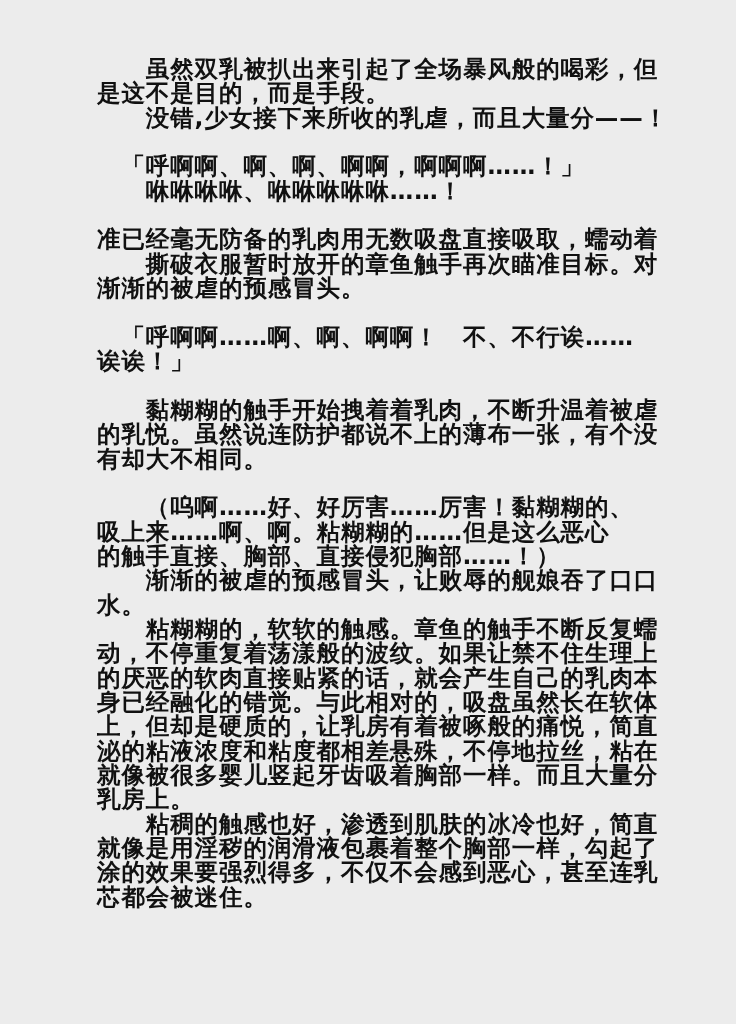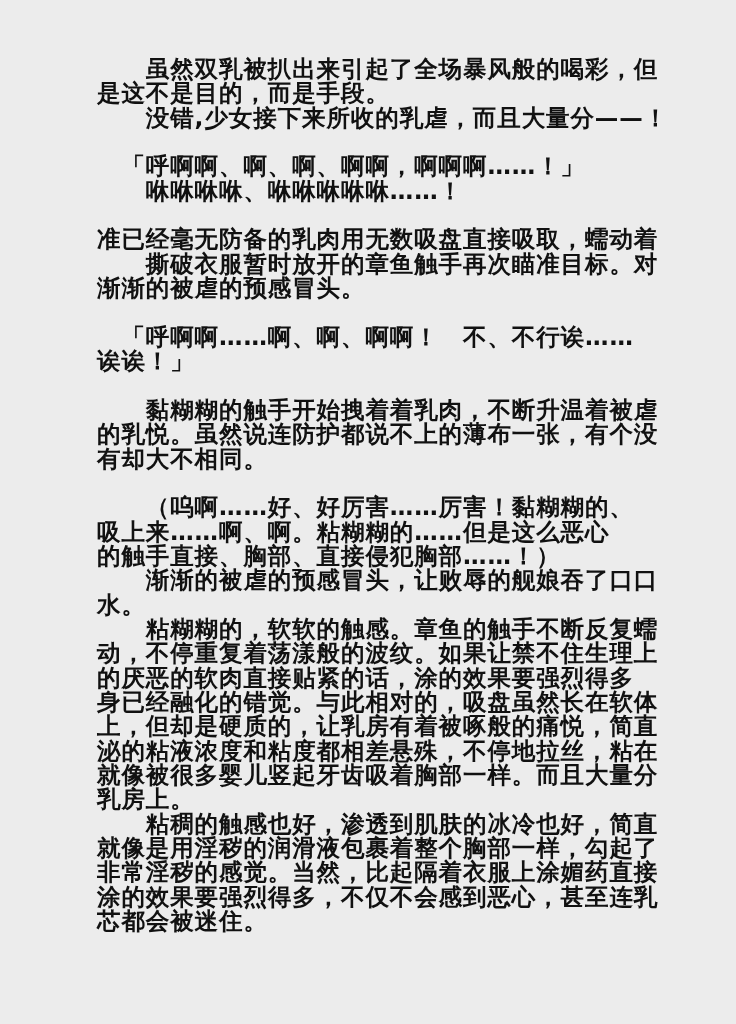--- a/index.html
+++ b/index.html
@@ -55,25 +55,24 @@
       <div class="line">的乳悦。虽然说连防护都说不上的薄布一张，有个没</div>
       <div class="line">有却大不相同。</div>
       <div class="line"></div>
       <div class="line">　　（呜啊……好、好厉害……厉害！黏糊糊的、</div>
       <div class="line">吸上来……啊、啊。粘糊糊的……但是这么恶心</div>
       <div class="line">的触手直接、胸部、直接侵犯胸部……！）</div>
       <div class="line">　　渐渐的被虐的预感冒头，让败辱的舰娘吞了口口</div>
       <div class="line">水。</div>
       <div class="line">　　粘糊糊的，软软的触感。章鱼的触手不断反复蠕</div>
       <div class="line">动，不停重复着荡漾般的波纹。如果让禁不住生理上</div>
-      <div class="line">的厌恶的软肉直接贴紧的话，涂的效果要强烈得多</div>
+      <div class="line">的厌恶的软肉直接贴紧的话，就会产生自己的乳肉本</div>
       <div class="line">身已经融化的错觉。与此相对的，吸盘虽然长在软体</div>
       <div class="line">上，但却是硬质的，让乳房有着被啄般的痛悦，简直</div>
       <div class="line">泌的粘液浓度和粘度都相差悬殊，不停地拉丝，粘在</div>
       <div class="line">就像被很多婴儿竖起牙齿吸着胸部一样。而且大量分</div>
       <div class="line">乳房上。</div>
       <div class="line">　　粘稠的触感也好，渗透到肌肤的冰冷也好，简直</div>
       <div class="line">就像是用淫秽的润滑液包裹着整个胸部一样，勾起了</div>
-      <div class="line">非常淫秽的感觉。当然，比起隔着衣服上涂媚药直接</div>
       <div class="line">涂的效果要强烈得多，不仅不会感到恶心，甚至连乳</div>
       <div class="line">芯都会被迷住。</div>
     </div>
 </div>
 
 </body></html>

